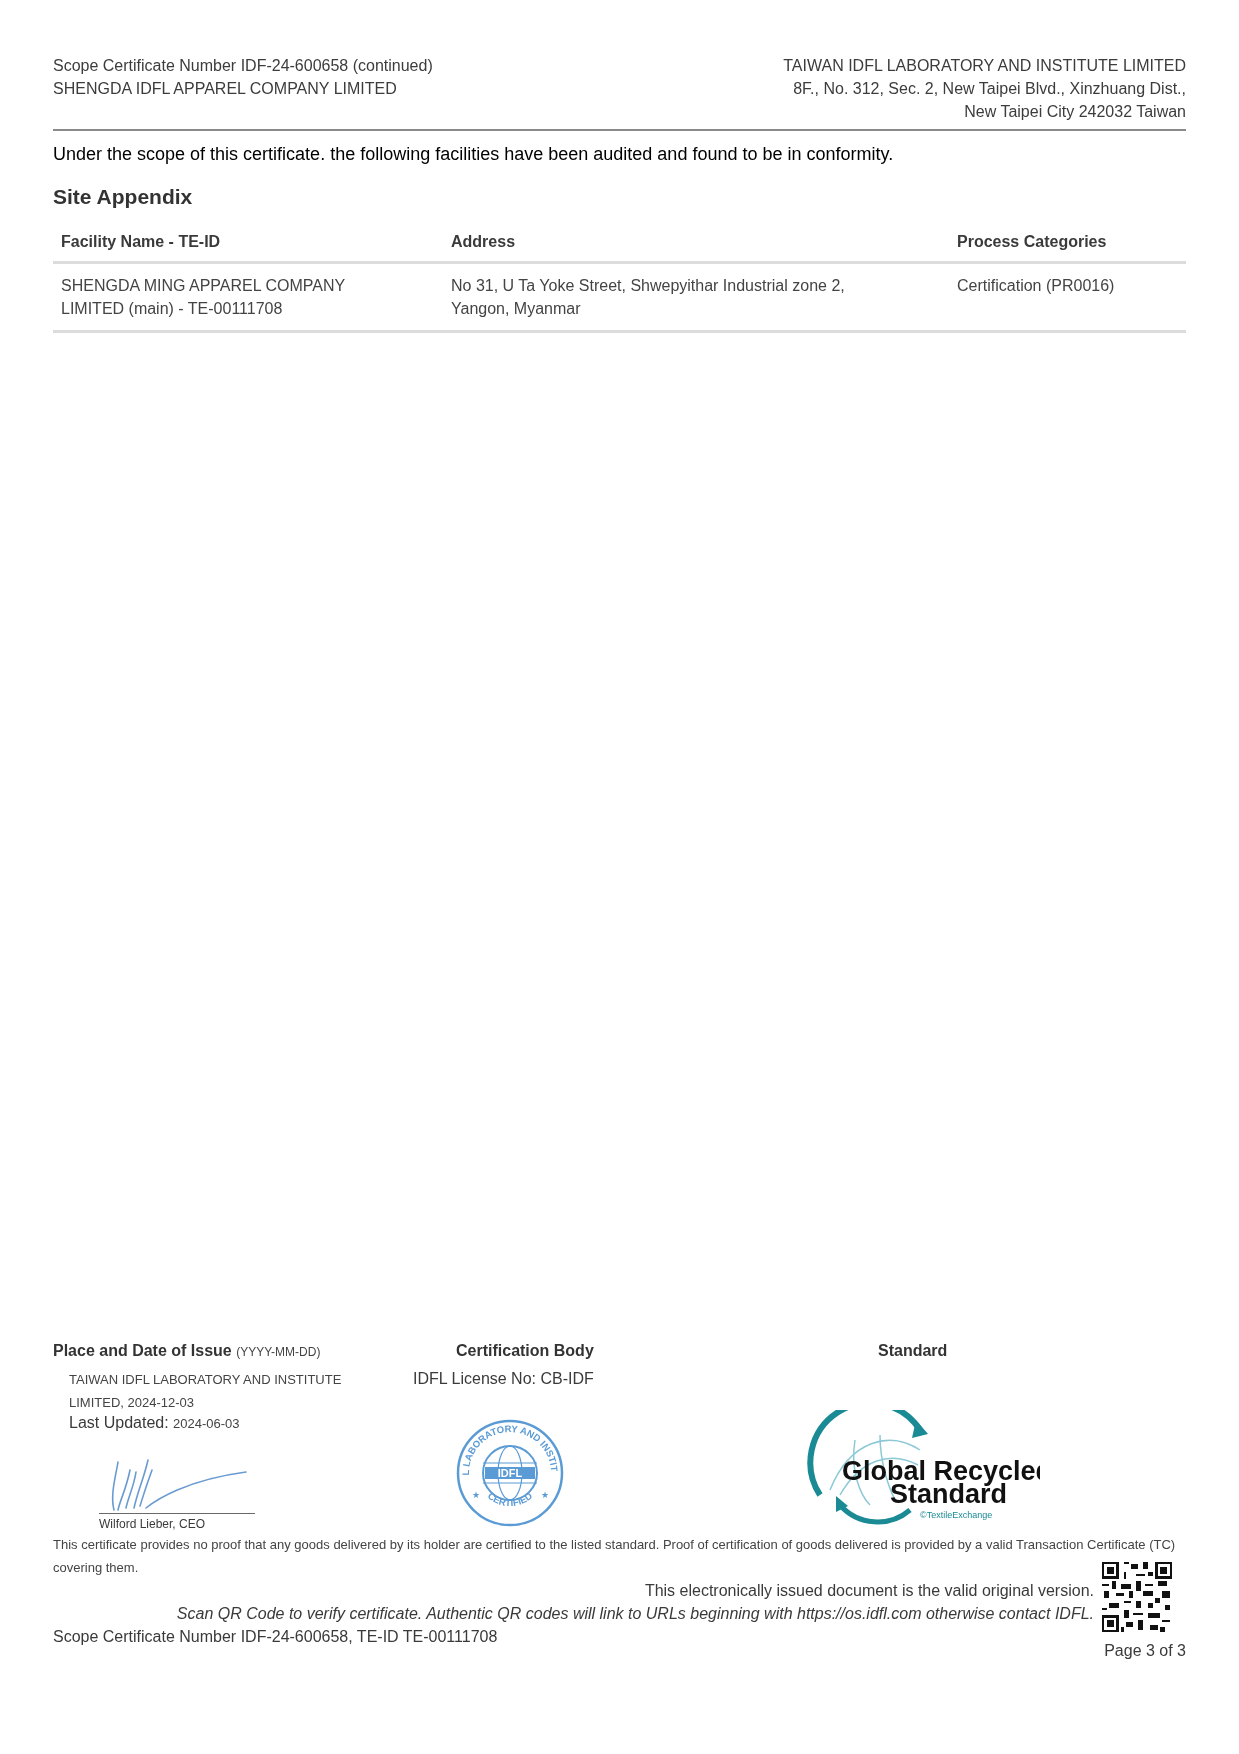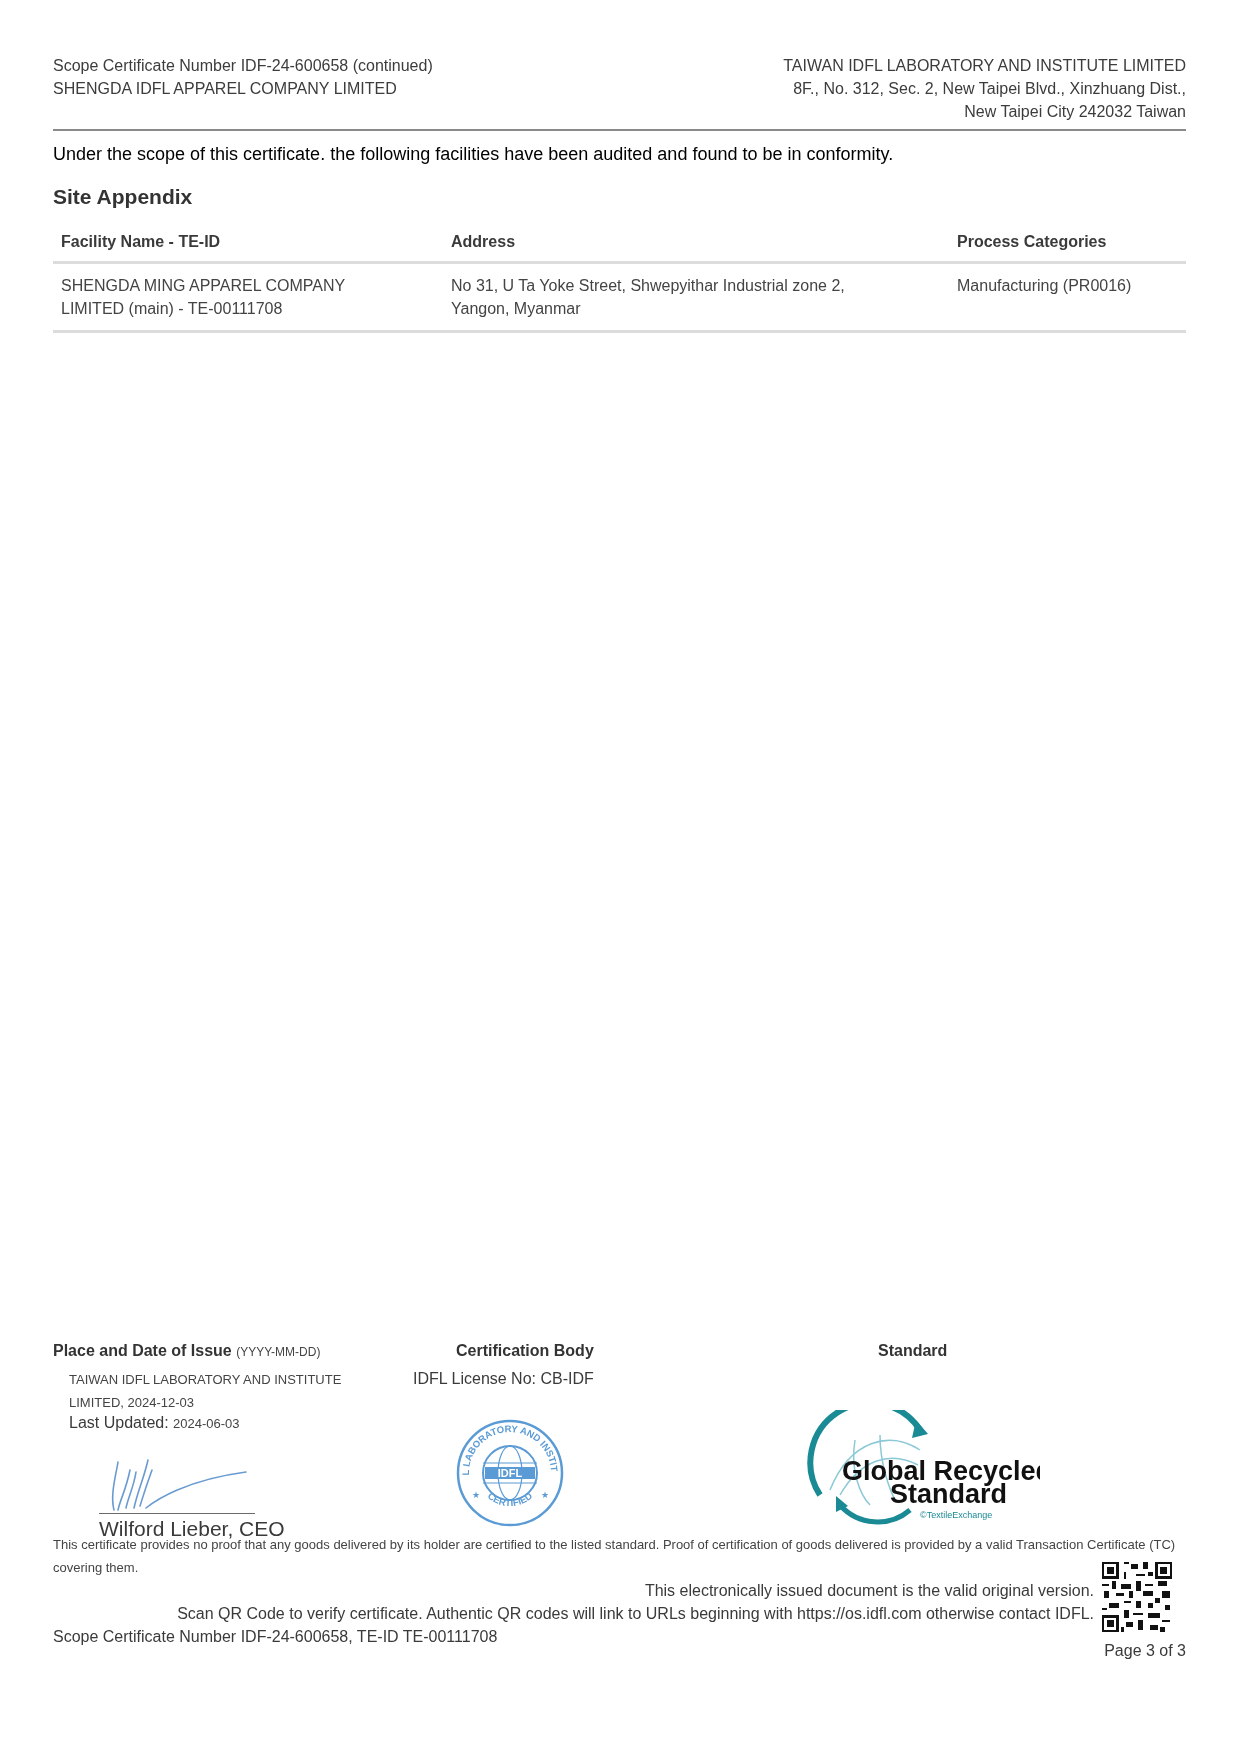--- a/index.html
+++ b/index.html
@@ -20,29 +20,29 @@
     .col2 { width: 490px; }
 
     .f-label { font-size: 16px; font-weight: bold; color: #333; }
     .f-small { font-size: 12px; font-weight: normal; color: #444; }
     .issue-block { left: 53px; top: 1342px; width: 330px; }
     .issue-place { margin-left: 16px; margin-top: 8px; font-size: 13px; line-height: 23px; color: #444; width: 320px; }
     .last-upd { margin-left: 16px; font-size: 16px; color: #3a3a3a; }
     .last-upd .f-small { font-size: 13px; }
     .sig { left: 96px; top: 1450px; width: 160px; height: 70px; }
     .sig-line { left: 99px; top: 1513px; width: 156px; height: 1px; background: #6a6a6a; }
-    .sig-name { left: 99px; top: 1517px; font-size: 21px; color: #3a3a3a; }
+    .sig-name { left: 99px; top: 1517px; font-size: 12px; color: #3a3a3a; }
     .cb-label { left: 456px; top: 1342px; }
     .cb-license { left: 413px; top: 1370px; font-size: 16px; color: #3a3a3a; }
     .cb-seal { left: 455px; top: 1418px; width: 110px; height: 110px; }
     .std-label { left: 878px; top: 1342px; }
     .std-logo { left: 800px; top: 1410px; width: 240px; height: 115px; }
     .disclaimer { left: 53px; top: 1533px; width: 1135px; font-size: 13px; line-height: 23px; color: #444; }
     .valid-line { right: 145px; top: 1582px; font-size: 16px; color: #3a3a3a; }
-    .scan-line { right: 145px; top: 1605px; font-size: 16px; color: #3a3a3a; }
+    .scan-line { right: 145px; top: 1605px; font-size: 16px; color: #3a3a3a; font-style: italic; }
     .scope-line { left: 53px; top: 1628px; font-size: 16px; color: #3a3a3a; }
     .qr { left: 1102px; top: 1562px; width: 70px; height: 70px; }
     .page-num { right: 53px; top: 1642px; font-size: 16px; color: #3a3a3a; }
   </style>
 </head>
 <body>
 
 <div class="abs hdr-left">
   <div>Scope Certificate Number IDF-24-600658 (continued)</div>
   <div>SHENGDA IDFL APPAREL COMPANY LIMITED</div>
@@ -68,21 +68,21 @@
   <tbody>
     <tr>
       <td>
         <div>SHENGDA MING APPAREL COMPANY</div>
         <div>LIMITED (main) - TE-00111708</div>
       </td>
       <td>
         <div>No 31, U Ta Yoke Street, Shwepyithar Industrial zone 2,</div>
         <div>Yangon, Myanmar</div>
       </td>
-      <td>Manufacturing (PR0016)</td>
+      <td>Certification (PR0016)</td>
     </tr>
   </tbody>
 </table>
 
 <div class="abs issue-block">
   <div>
     <span class="f-label">Place and Date of Issue</span>
     <span class="f-small">(YYYY-MM-DD)</span>
   </div>
   <div class="issue-place">

